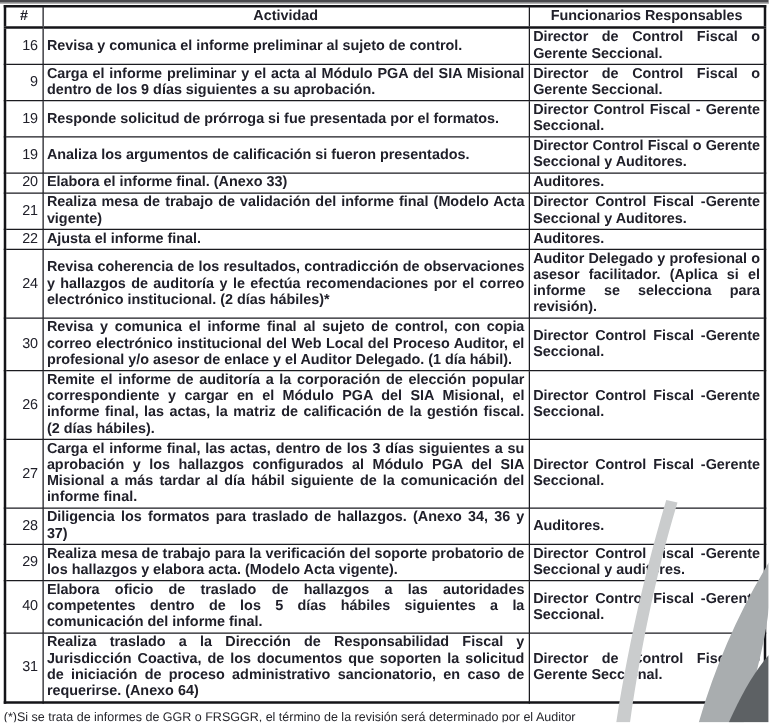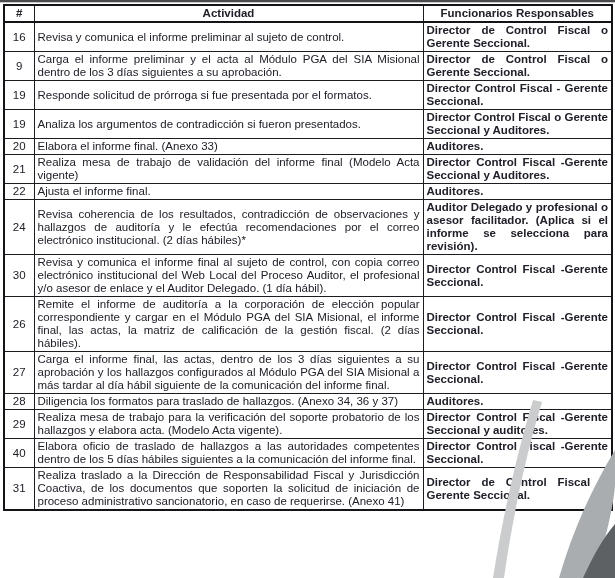--- a/index.html
+++ b/index.html
@@ -38,22 +38,22 @@
     padding: 1px 3px;
     vertical-align: middle;
     background: transparent;
   }
   th {
     font-weight: bold;
     text-align: center;
     padding: 1px 2px;
     border-bottom: 2px solid #141418;
   }
-  td.num  { text-align: center; }
-  td.act  { text-align: justify; text-justify: inter-word; }
+  td.num  { text-align: right; }
+  td.act  { text-align: justify; text-justify: inter-word; font-weight: bold; }
   td.resp { text-align: justify; text-justify: inter-word; font-weight: bold; }
 
   .footnote {
     position: absolute; left: 3px; top: 569px;
     width: 610px; height: 9px;
     font-size: 10px; line-height: 11px;
     white-space: nowrap;
     overflow: hidden;
     color: #26262c;
   }
@@ -86,33 +86,33 @@
     </thead>
     <tbody>
   <tr>
     <td class="num">16</td>
     <td class="act">Revisa y comunica el informe preliminar al sujeto de control.</td>
     <td class="resp">Director de Control Fiscal o Gerente Seccional.</td>
   </tr>
 
   <tr>
     <td class="num">9</td>
-    <td class="act">Carga el informe preliminar y el acta al Módulo PGA del SIA Misional dentro de los 3 días siguientes a su aprobación.</td>
+    <td class="act">Carga el informe preliminar y el acta al Módulo PGA del SIA Misional dentro de los 9 días siguientes a su aprobación.</td>
     <td class="resp">Director de Control Fiscal o Gerente Seccional.</td>
   </tr>
 
   <tr>
     <td class="num">19</td>
     <td class="act">Responde solicitud de prórroga si fue presentada por el formatos.</td>
     <td class="resp">Director Control Fiscal - Gerente Seccional.</td>
   </tr>
 
   <tr>
     <td class="num">19</td>
-    <td class="act">Analiza los argumentos de contradicción si fueron presentados.</td>
+    <td class="act">Analiza los argumentos de calificación si fueron presentados.</td>
     <td class="resp">Director Control Fiscal o Gerente Seccional y Auditores.</td>
   </tr>
 
   <tr>
     <td class="num">20</td>
     <td class="act">Elabora el informe final. (Anexo 33)</td>
     <td class="resp">Auditores.</td>
   </tr>
 
   <tr>
@@ -165,26 +165,27 @@
   </tr>
 
   <tr>
     <td class="num">40</td>
     <td class="act">Elabora oficio de traslado de hallazgos a las autoridades competentes dentro de los 5 días hábiles siguientes a la comunicación del informe final.</td>
     <td class="resp">Director Control Fiscal -Gerente Seccional.</td>
   </tr>
 
   <tr>
     <td class="num">31</td>
-    <td class="act">Realiza traslado a la Dirección de Responsabilidad Fiscal y Jurisdicción Coactiva, de los documentos que soporten la solicitud de iniciación de proceso administrativo sancionatorio, en caso de requerirse. (Anexo 41)</td>
+    <td class="act">Realiza traslado a la Dirección de Responsabilidad Fiscal y Jurisdicción Coactiva, de los documentos que soporten la solicitud de iniciación de proceso administrativo sancionatorio, en caso de requerirse. (Anexo 64)</td>
     <td class="resp">Director de Control Fiscal o Gerente Seccional.</td>
   </tr>
 </tbody>
   </table>
 
   <svg class="corner-watermark" viewBox="0 0 170 260" xmlns="http://www.w3.org/2000/svg" aria-hidden="true">
     <path d="M97,84 C83,130 69,190 59,260 L48,260 C60,184 75,126 88,82 Z" fill="#cacccd"></path>
     <path d="M170,132 C146,172 128,212 114,260 L150,260 C160,220 168,192 170,168 Z" fill="#a9adaf"></path>
     <path d="M170,206 L170,260 L138,260 C148,238 158,220 170,206 Z" fill="#5d6164"></path>
   </svg>
 
+  <div class="footnote">(*)Si se trata de informes de GGR o FRSGGR, el término de la revisión será determinado por el Auditor</div>
 
 </div>
 
 </body></html>

